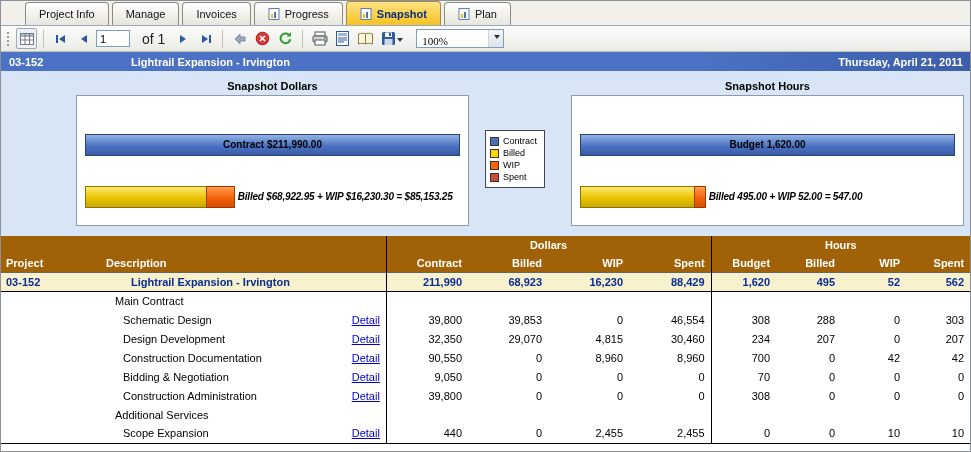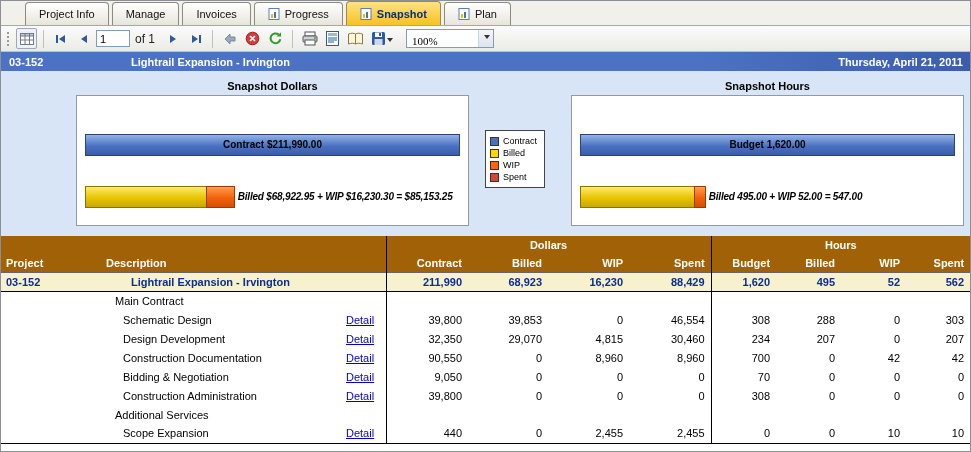--- a/index.html
+++ b/index.html
@@ -15,21 +15,21 @@
 
   
   .toolbar { height:26px; background:linear-gradient(#fbfbfa,#ebebe6); border-bottom:1px solid #c2c2b8;
              display:flex; align-items:center; padding:0 4px; gap:2px; }
   .grip { width:4px; height:16px; margin:0 4px 0 1px;
           background-image:radial-gradient(circle,#9a9a9a 1px,transparent 1.3px); background-size:4px 4px; }
   .sep { width:1px; height:18px; background:#c0c0b6; margin:0 4px; }
   .tb-btn { width:21px; height:21px; display:flex; align-items:center; justify-content:center; border:1px solid transparent; border-radius:2px; }
   .tb-btn.framed { border:1px solid #9aa8b8; background:#eef1f5; }
   .page-input { width:34px; height:17px; border:1px solid #7f9db9; font-size:11px; padding:0 3px; font-family:inherit; }
-  .of-label { font-size:12px; margin:0 5px 0 3px; color:#222; }
+  .of-label { font-size:14px; margin:0 5px 0 10px; color:#222; }
   .drop-arrow { border:3px solid transparent; border-top:4px solid #333; margin:5px 0 0 1px; }
   .zoom { display:flex; align-items:flex-end; width:88px; height:19px; border:1px solid #7f9db9; background:#fff; margin-left:8px;font-family:Liberation Serif, serif; }
   .zoom-text { flex:1; font-size:11px; padding-left:5px; }
   .zoom-arrow { width:15px; height:100%; display:flex; align-items:flex-start; justify-content:center;
                 border-left:1px solid #c8d4e0; background:linear-gradient(#f4f6f9,#dde4ec); }
 
   
   .titlebar { height:19px; background:linear-gradient(90deg,#4b72c4 0%,#4b72c4 72%,#3c5dac 100%);
               color:#fff; font-size:11px; font-weight:bold; display:flex; align-items:center; }
   .titlebar .code { margin-left:8px; width:122px; }
@@ -64,21 +64,21 @@
   .grid thead .th-left { text-align:left; padding-left:5px; }
   .grid thead .th-num { text-align:right; padding-right:6px; }
   .grid td { height:19px; color:#000; }
   .num { text-align:right; padding-right:6px; }
   .c-proj { padding-left:5px; }
   .vl { border-left:1px solid #000; }
   tr.summary td { background:#f7f1cd; color:#0a2d96; font-weight:bold; border-top:1px solid #666; border-bottom:1px solid #000; }
   tr.summary .c-desc { padding-left:30px; }
   .section-title { color:#c00000; padding-left:14px; }
   .item-desc { color:#0000cc; padding-left:22px; }
-  .c-detail { }
+  .c-detail { text-align:center; }
   .detail-link { color:#0000cc; text-decoration:underline; font-size:11px; }
   tr.last td { border-bottom:1px solid #000; }
 </style>
 </head>
 <body>
 
 <div class="app">
 
   <div class="tabstrip">
     <div class="tab">

